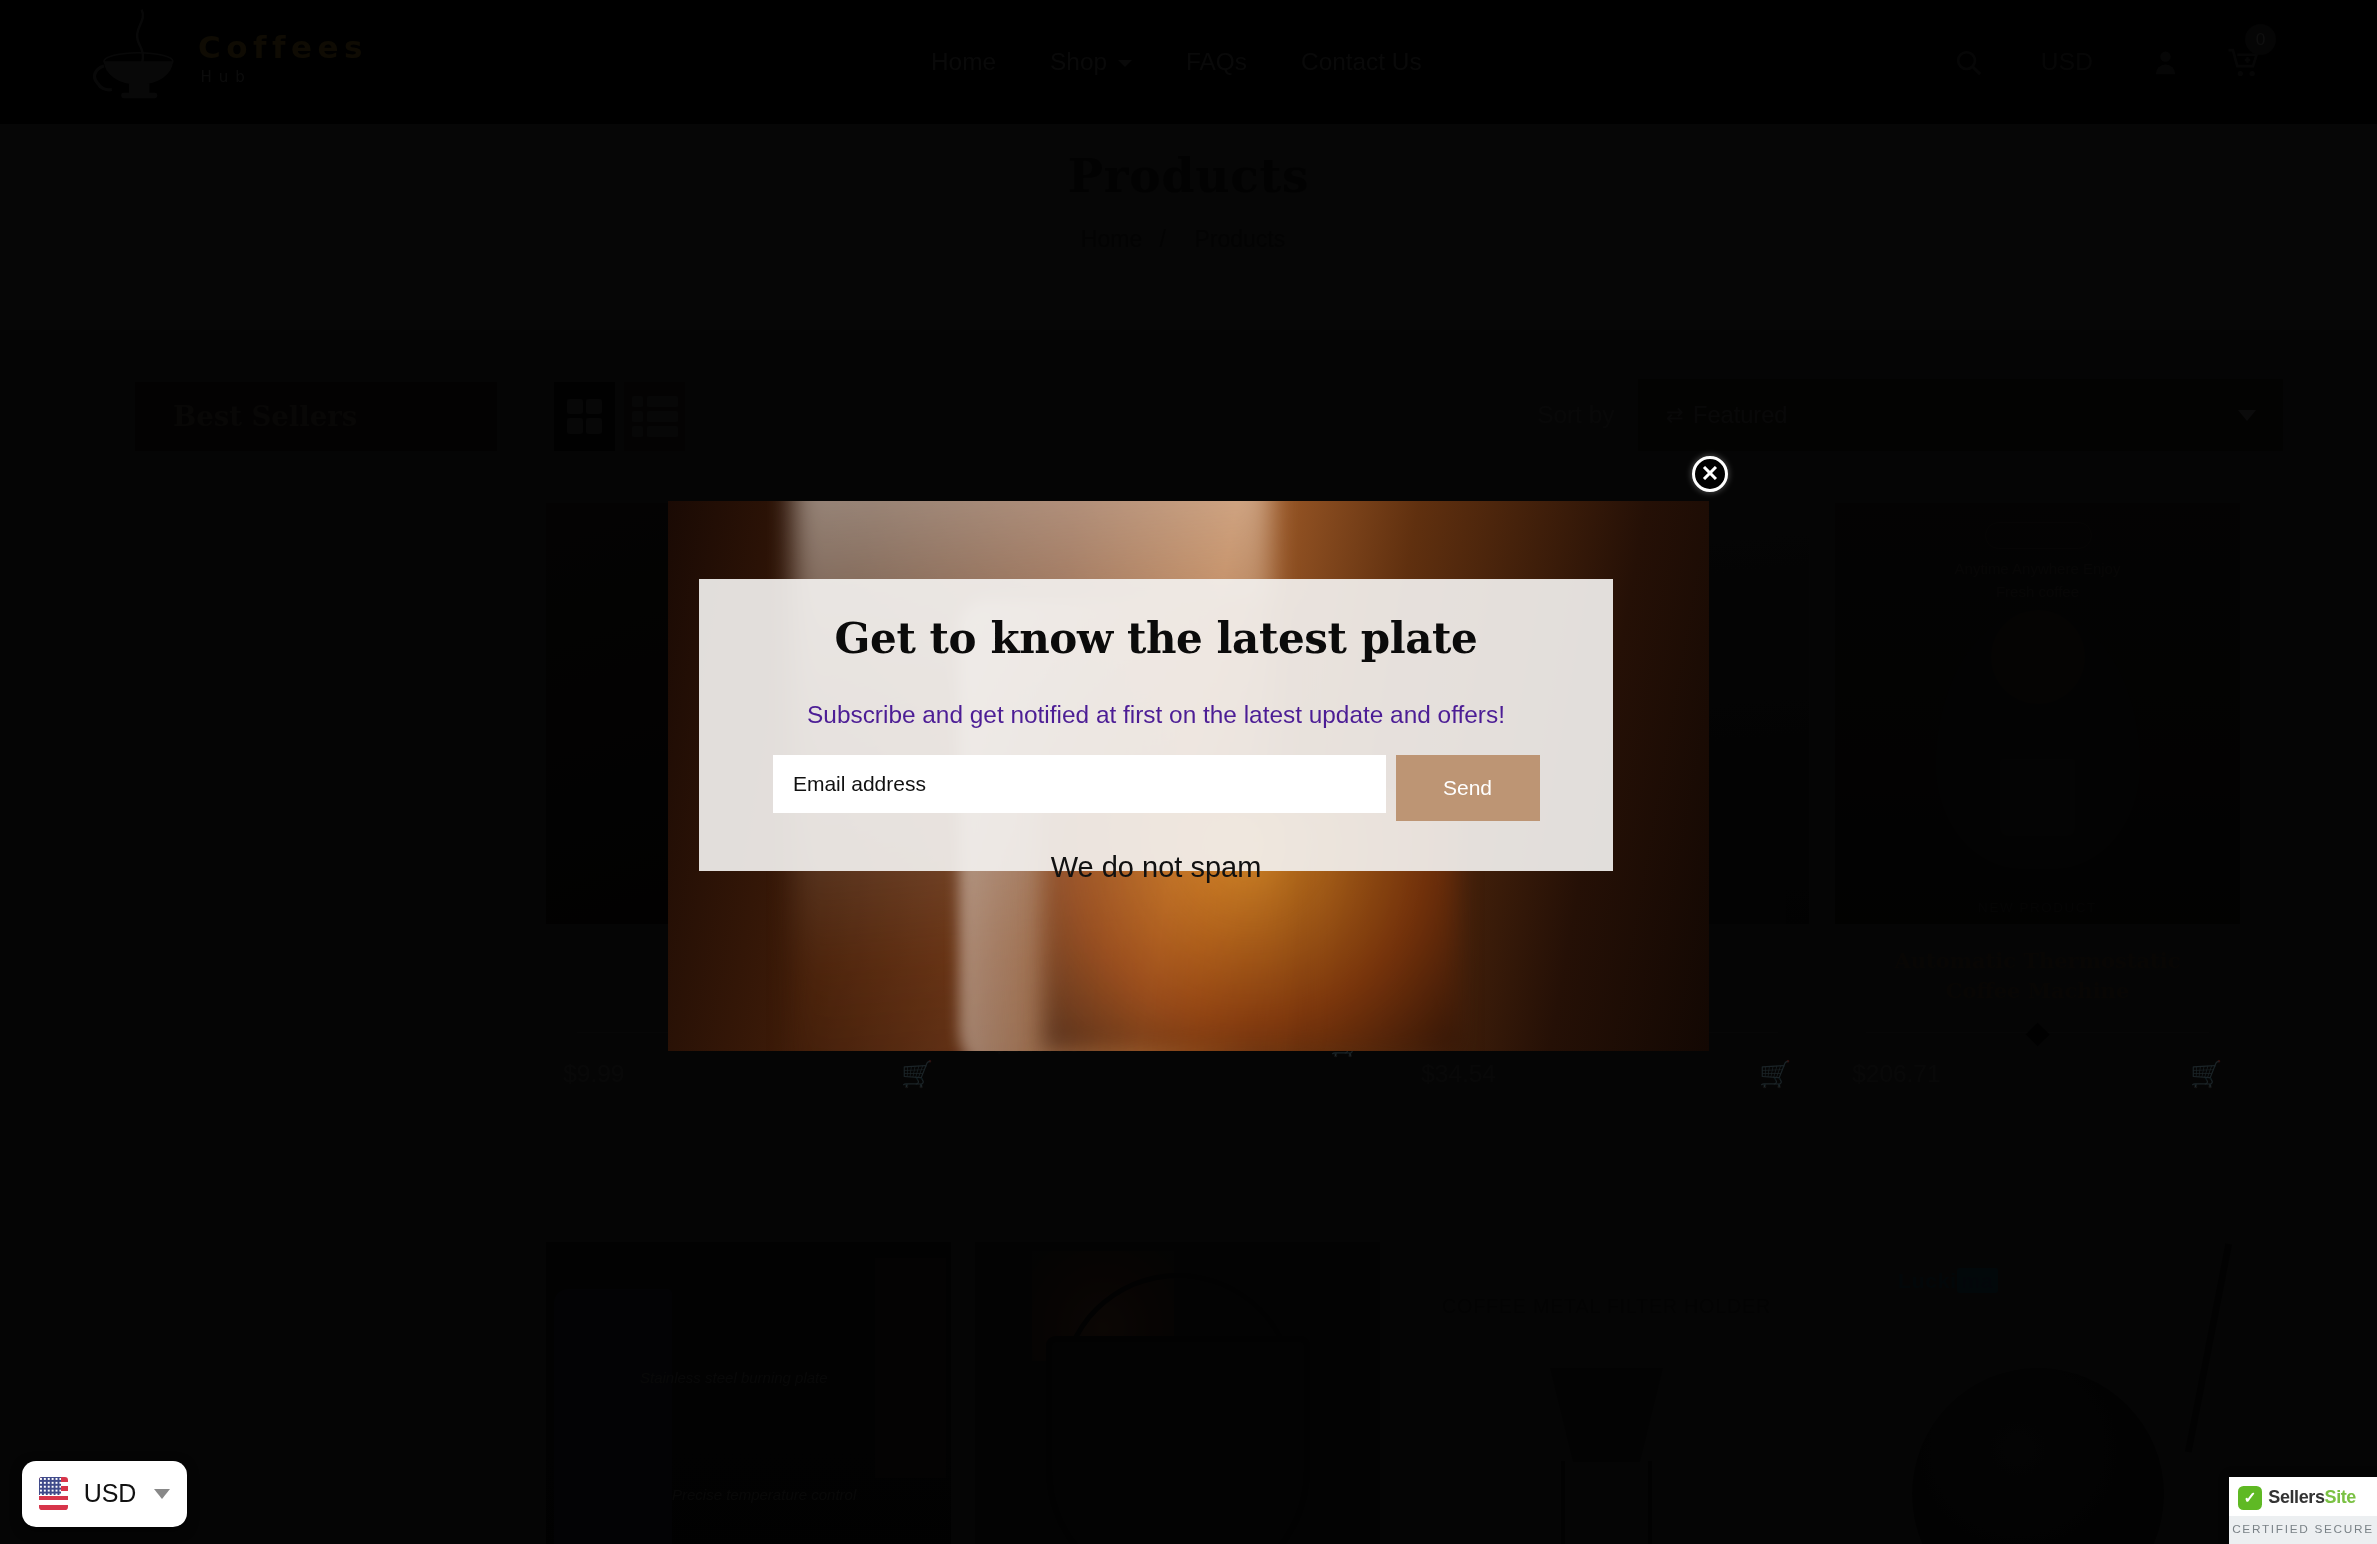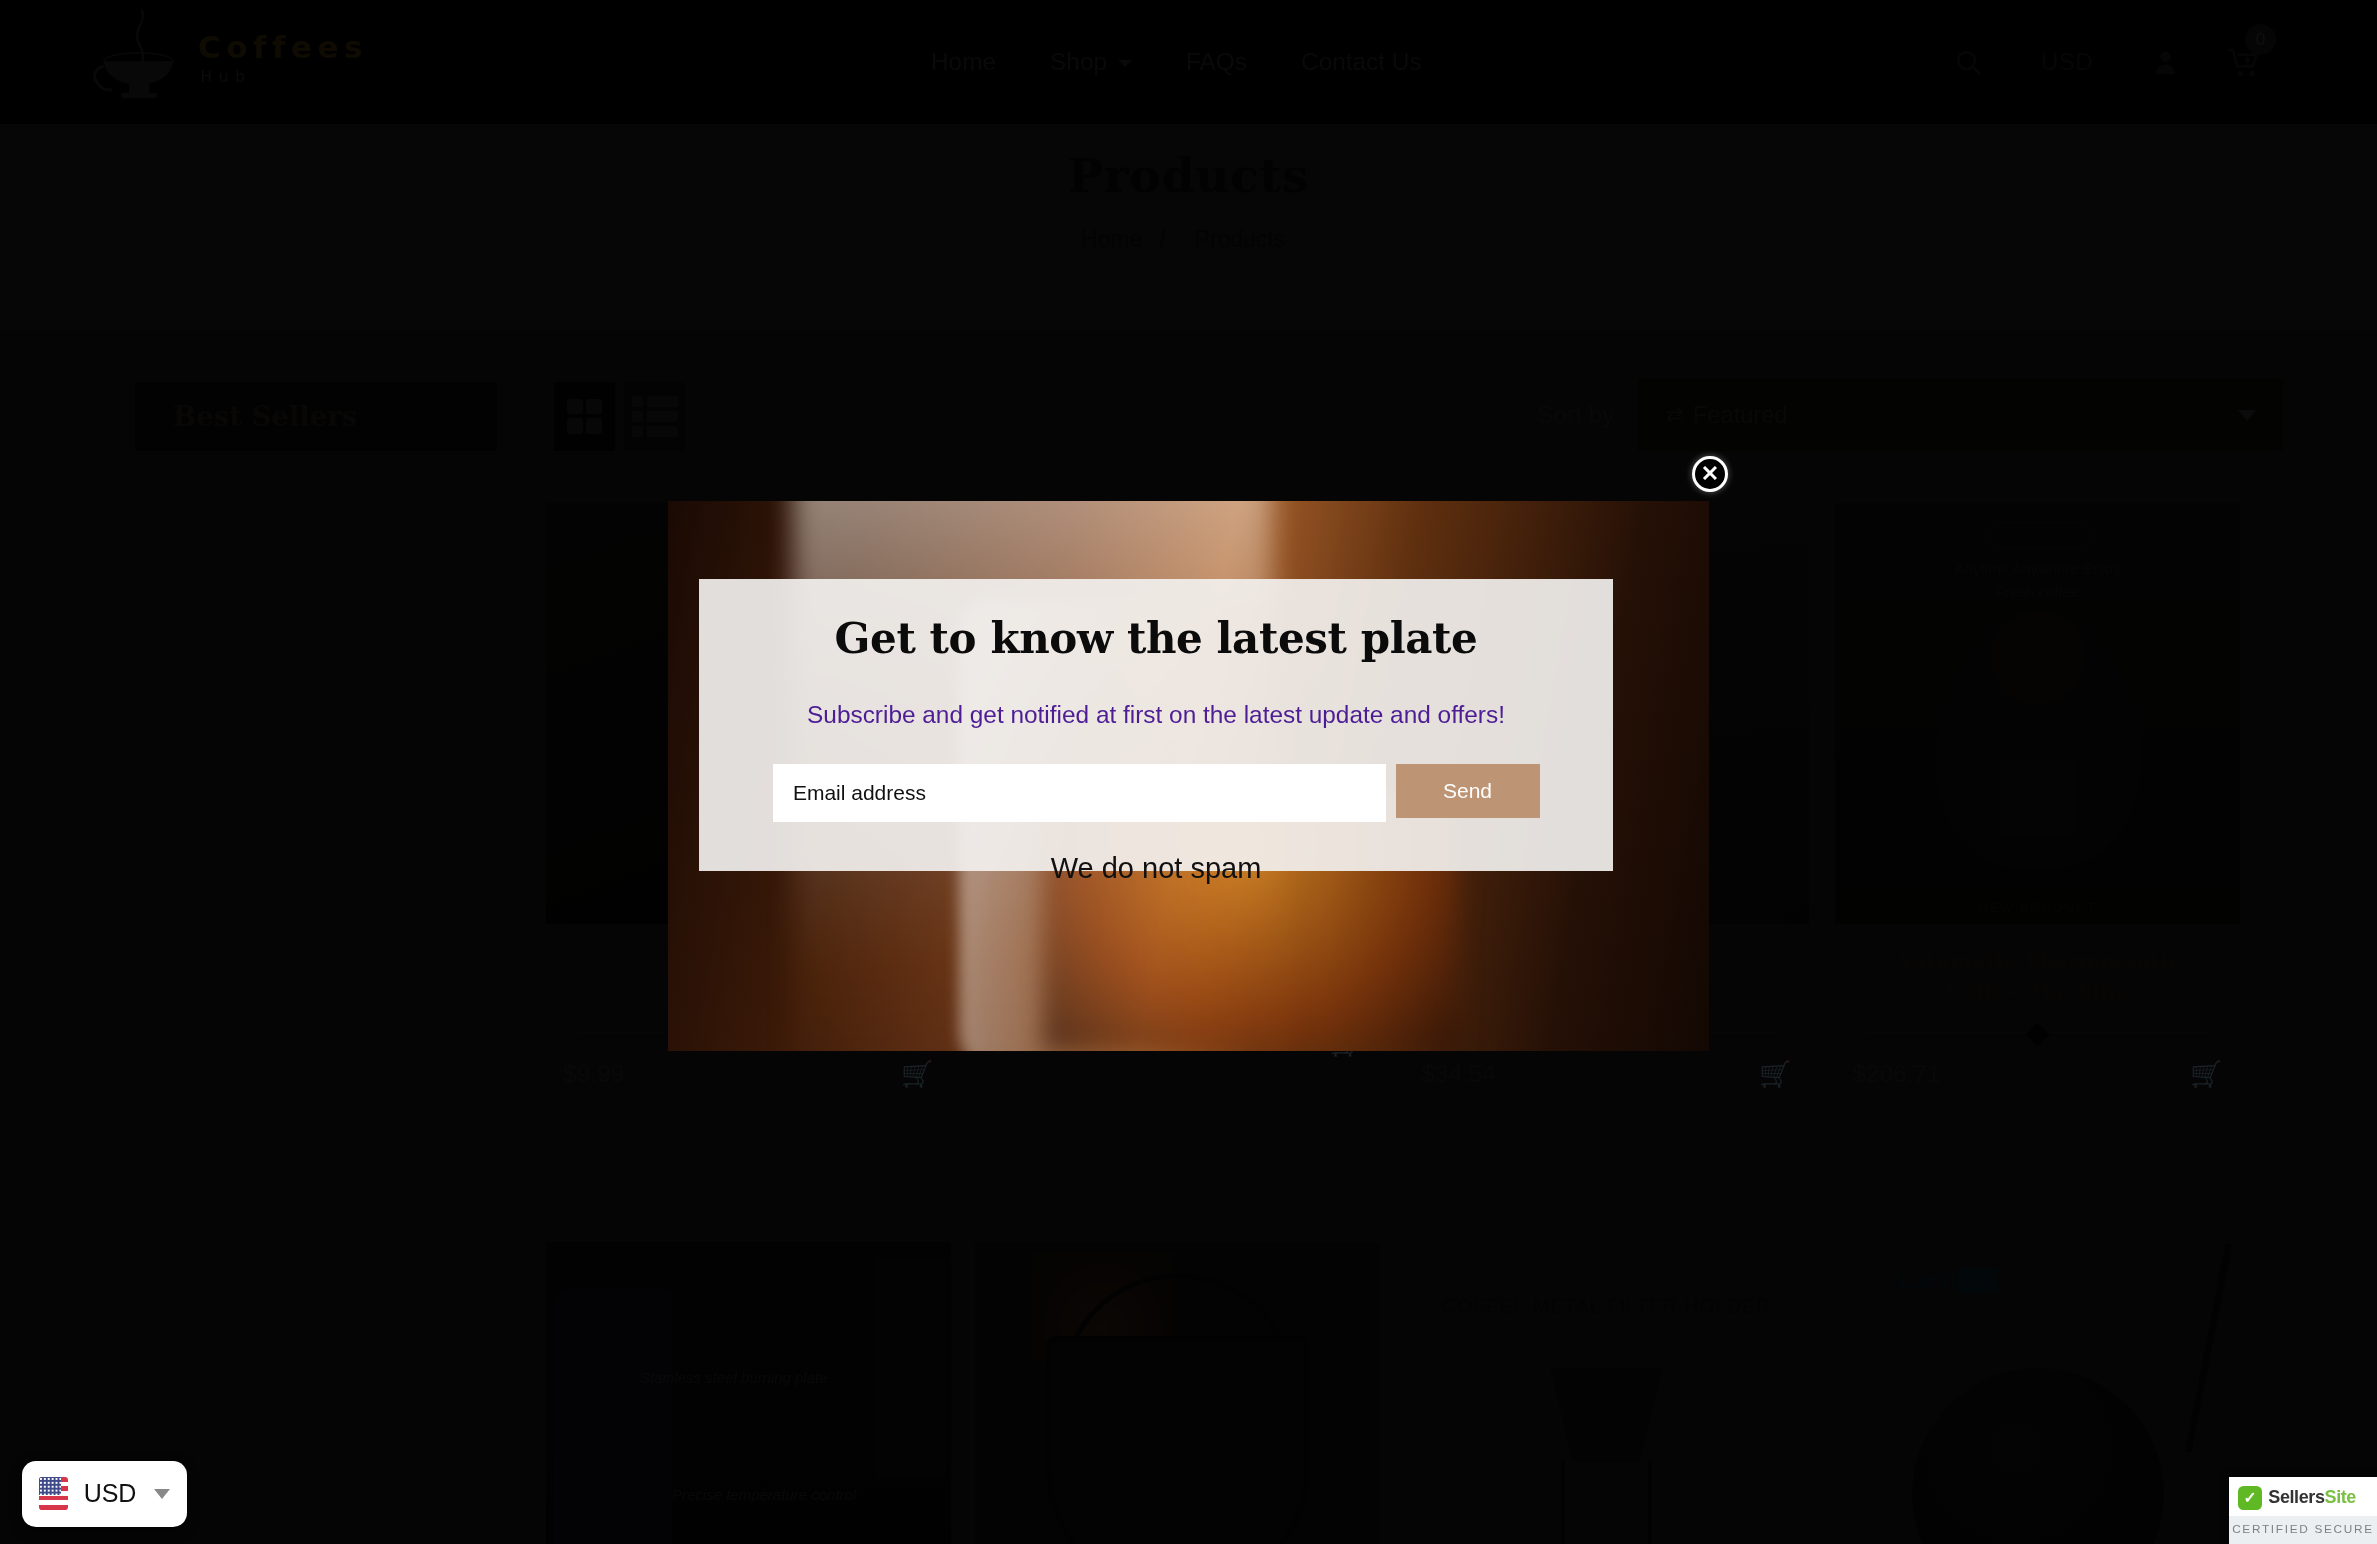--- a/index.html
+++ b/index.html
@@ -218,28 +218,28 @@
   .modal-inner {
     position:absolute; left:31px; top:78px; width:914px; height:292px;
     background:rgba(242,240,238,.92);
     display:flex; flex-direction:column; align-items:center; padding-top:35px;
   }
   .m-title {
     font-family:"DejaVu Serif", serif; font-weight:bold; font-size:42px; color:#0b0b0b;
     letter-spacing:-0.4px;
   }
   .m-sub { font-size:24.4px; color:#4c1d95; margin-top:38px; }
-  .m-form { display:flex; margin-top:35px;gap:10px; }
+  .m-form { display:flex; margin-top:26px;gap:10px; }
   .m-input {
     width:613px; height:58px; border:none; background:#fff; padding:0 20.4px;
     font-size:21px; color:#111; font-family:"Liberation Sans", sans-serif; outline:none;
   }
   .m-input::placeholder { color:#111; }
   .m-send {
-    width:144px; height:54px; border:none; background:#bd9574; color:#fff;
+    width:144px; height:66px; border:none; background:#bd9574; color:#fff;
     font-size:21px; cursor:pointer; font-family:"Liberation Sans", sans-serif;
   }
   .m-foot { font-size:29px; color:#111; margin-top:30px; }
 
   .mclose {
     position:absolute; left:1692px; top:456px; width:36px;height:36px; z-index:70;
     border-radius:50%; background:#000; border:3.1px solid #fff;
     display:flex; align-items:center; justify-content:center;
     color:#fff; font-size:22px; font-weight:bold; line-height:1; cursor:pointer;
     box-shadow:0 0 7.9px rgba(255,255,255,.35);

